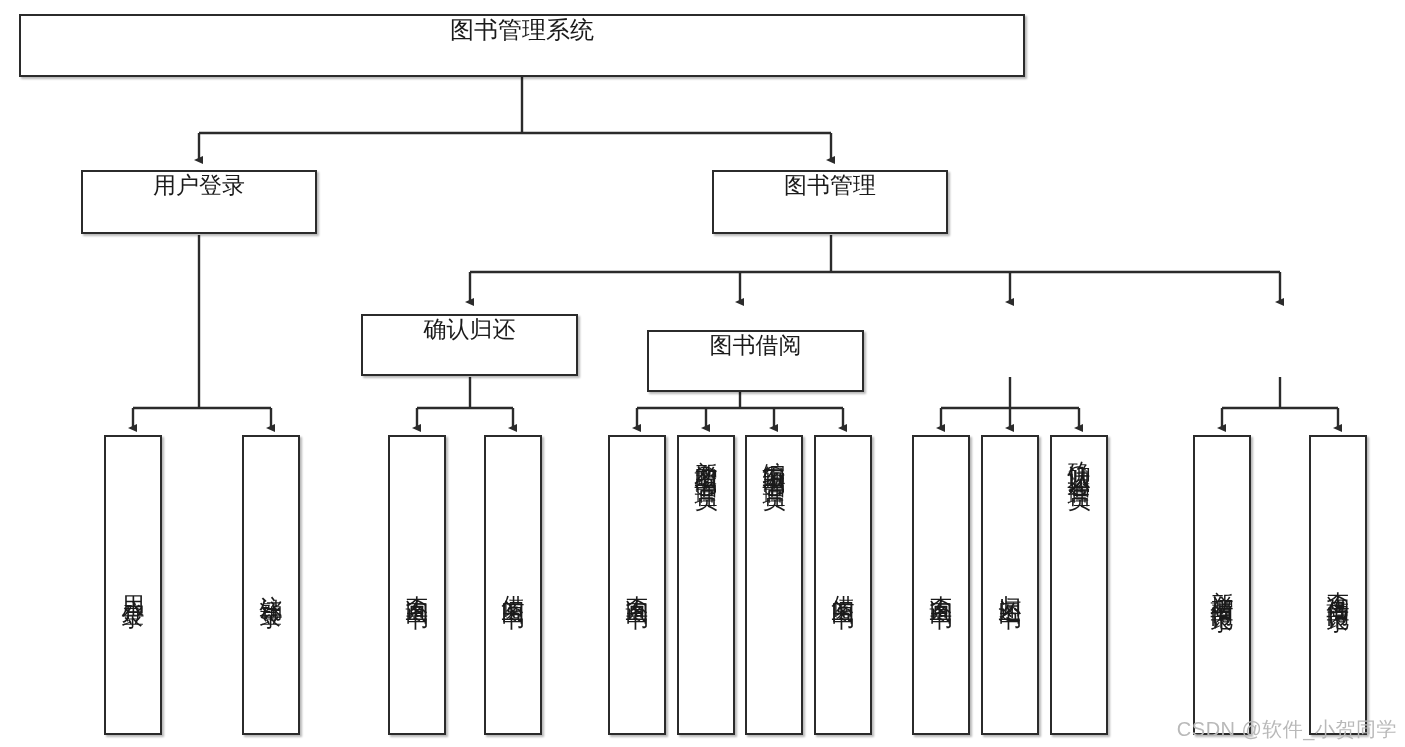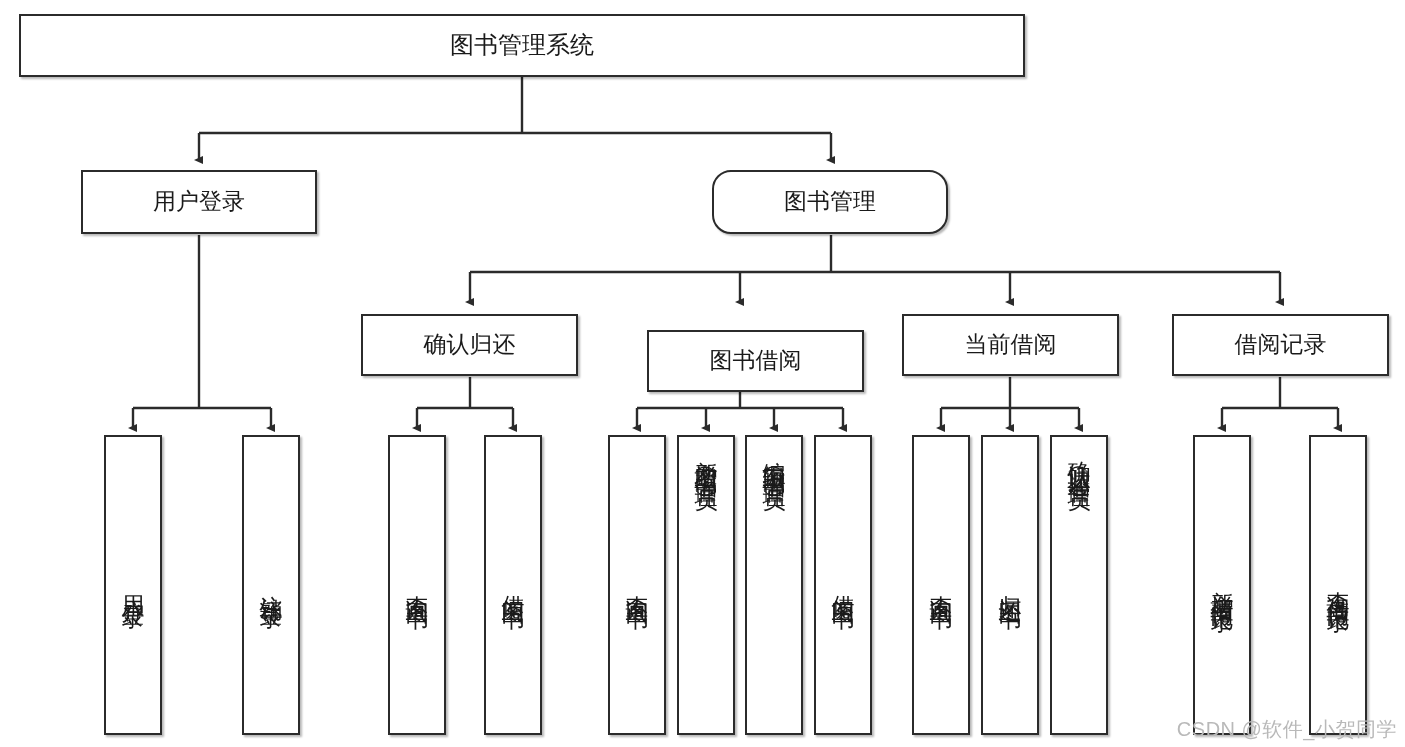--- a/index.html
+++ b/index.html
@@ -25,21 +25,20 @@
     width: 1405px;
     height: 747px;
     pointer-events: none;
   }
   .node {
     position: absolute;
     box-sizing: border-box;
     border: 2px solid #2b2b2b;
     background: #ffffff;
     display: flex;
-    align-items: center;
     justify-content: center;
     box-shadow: 2px 2px 2px rgba(0,0,0,0.28);
   }
   .node .label {
     color: #1a1a1a;
     line-height: 1.18;
     text-align: center;
     white-space: nowrap;
   }
   
@@ -135,39 +134,33 @@
   </svg>
 
   <div class="node horiz root" style="left:19px; top:14px; width:1006px; height:63px;">
     <span class="label">图书管理系统</span>
   </div>
 
   <div class="node horiz" style="left:81px; top:170px; width:236px; height:64px;">
     <span class="label">用户登录</span>
   </div>
 
-  <div class="node horiz" style="left:712px; top:170px; width:236px; height:64px;border-radius:19px;">
+  <div class="node horiz" style="left:712px; top:170px; width:236px; height:64px;">
     <span class="label">图书管理</span>
   </div>
 
   <div class="node horiz" style="left:361px; top:314px; width:217px; height:62px;">
     <span class="label">确认归还</span>
   </div>
 
   <div class="node horiz" style="left:631px; top:330px; width:217px; height:62px;margin-left:16px;">
     <span class="label">图书借阅</span>
   </div>
 
-  <div class="node horiz" style="left:902px; top:314px; width:217px; height:62px;">
-    <span class="label">当前借阅</span>
-  </div>
-
-  <div class="node horiz" style="left:1172px; top:314px; width:217px; height:62px;">
-    <span class="label">借阅记录</span>
-  </div>
+
 
   <div class="node vert center" style="left:104px; top:435px; width:58px; height:300px;">
     <span class="label">用户登录</span>
   </div>
 
   <div class="node vert center" style="left:242px; top:435px; width:58px; height:300px;">
     <span class="label">注销登录</span>
   </div>
 
   <div class="node vert center" style="left:388px; top:435px; width:58px; height:300px;">

